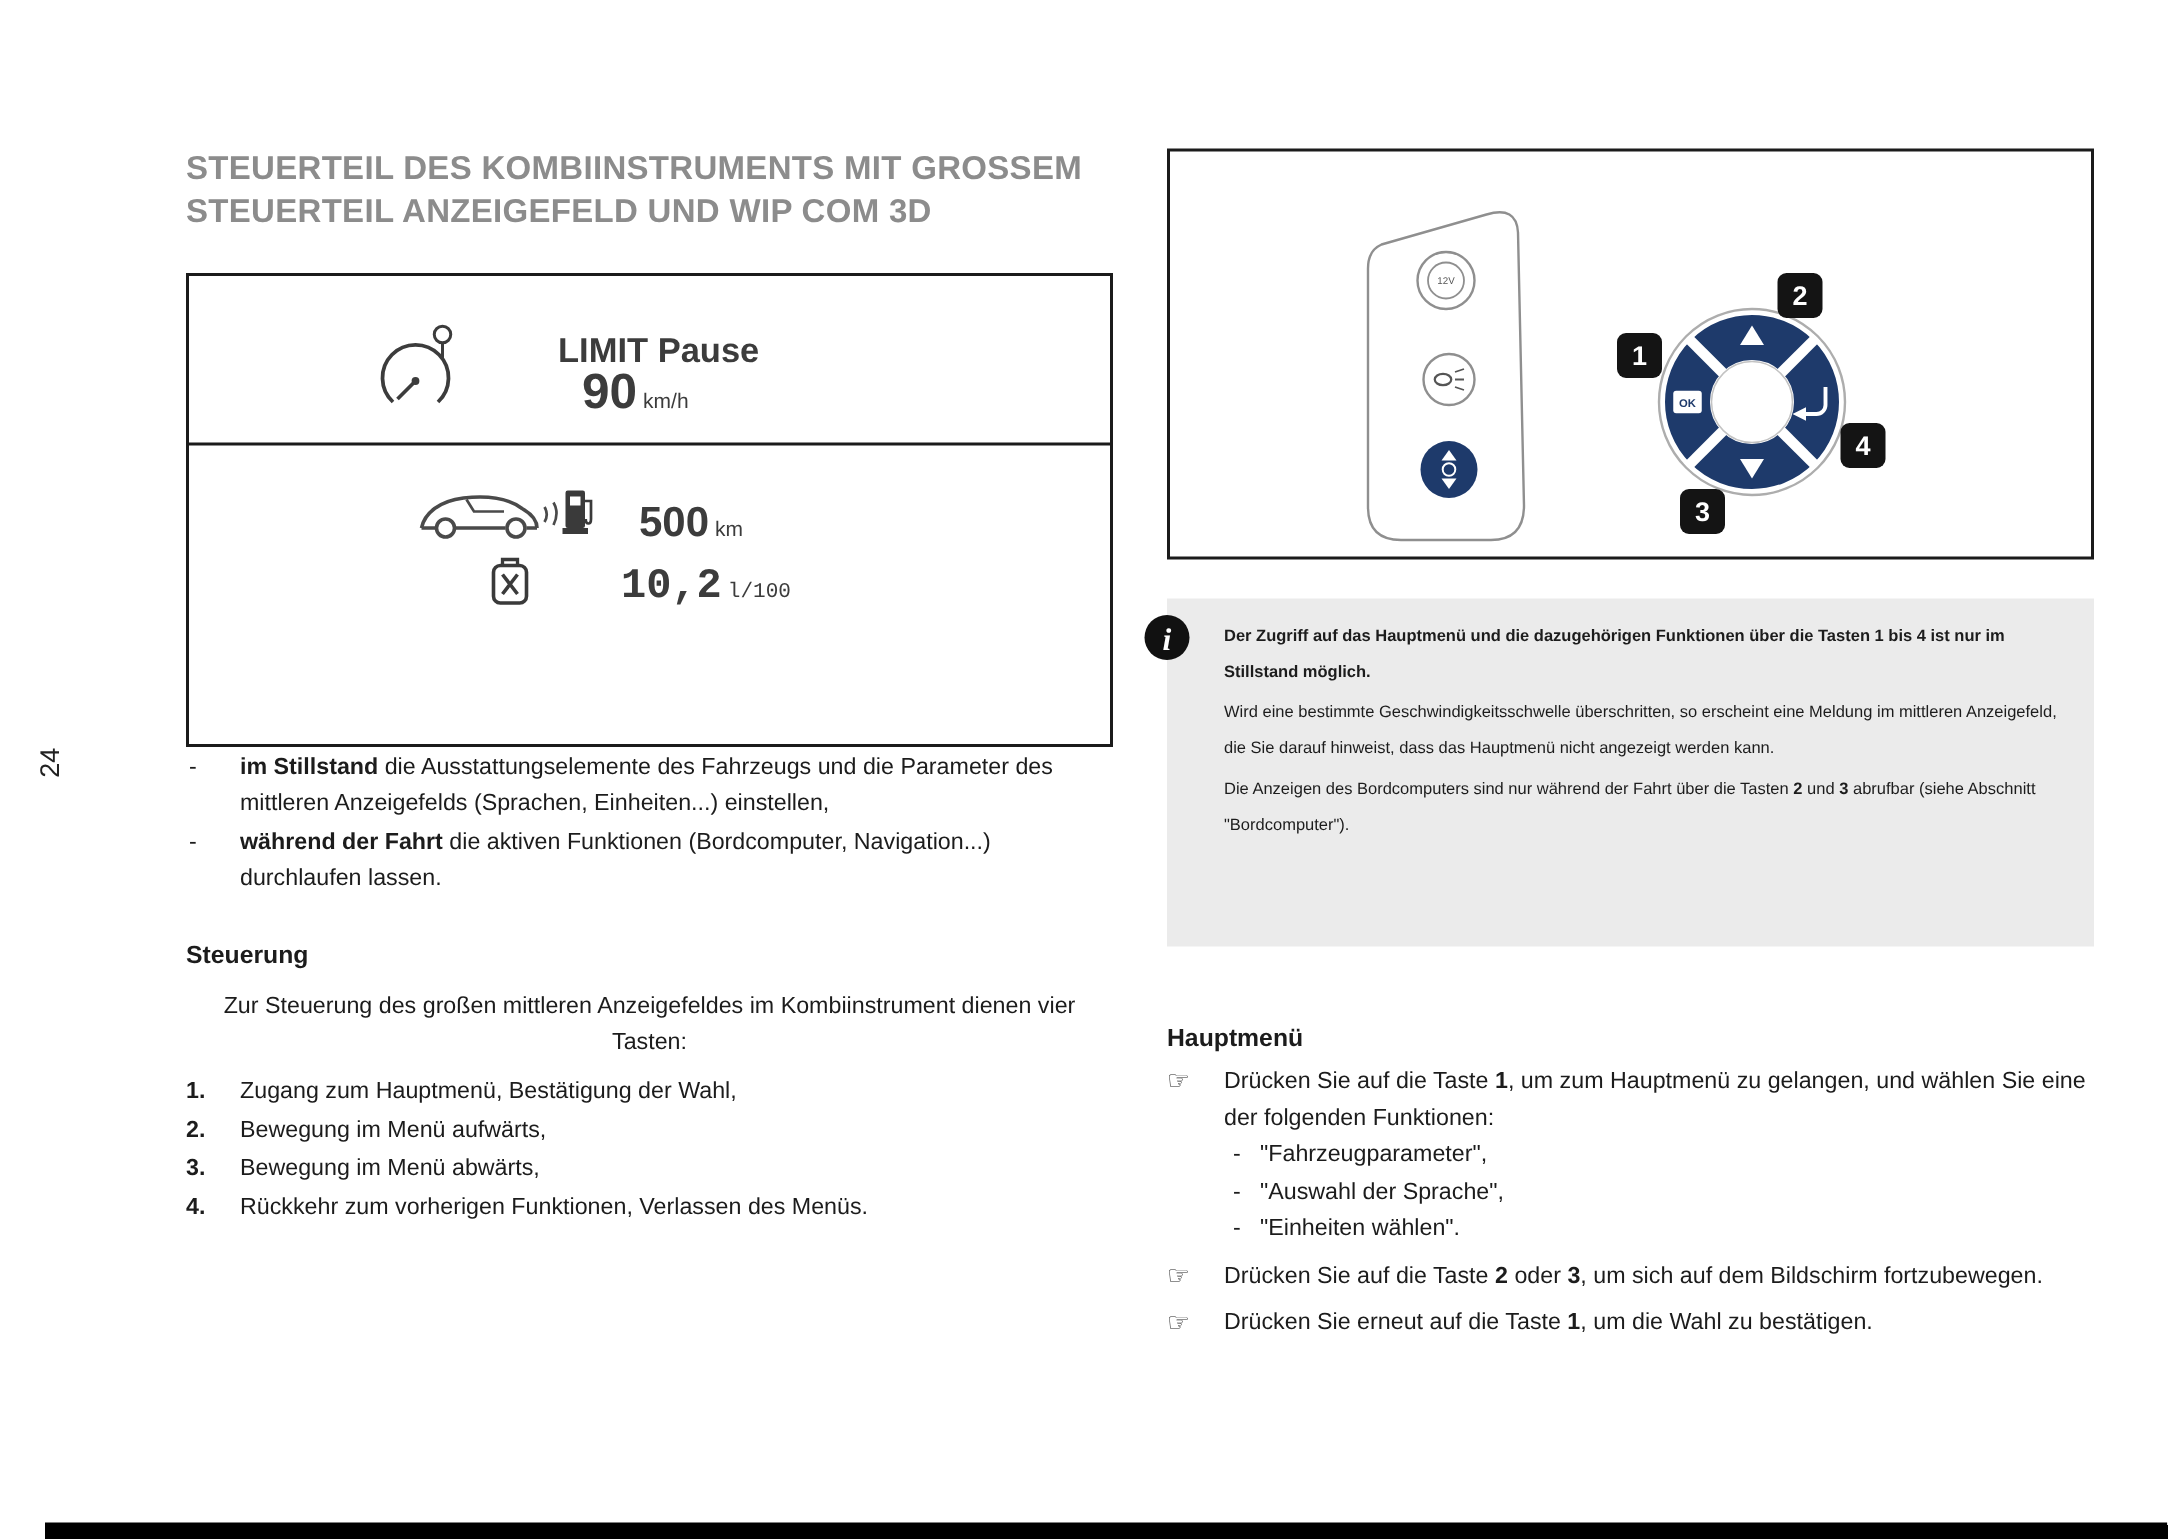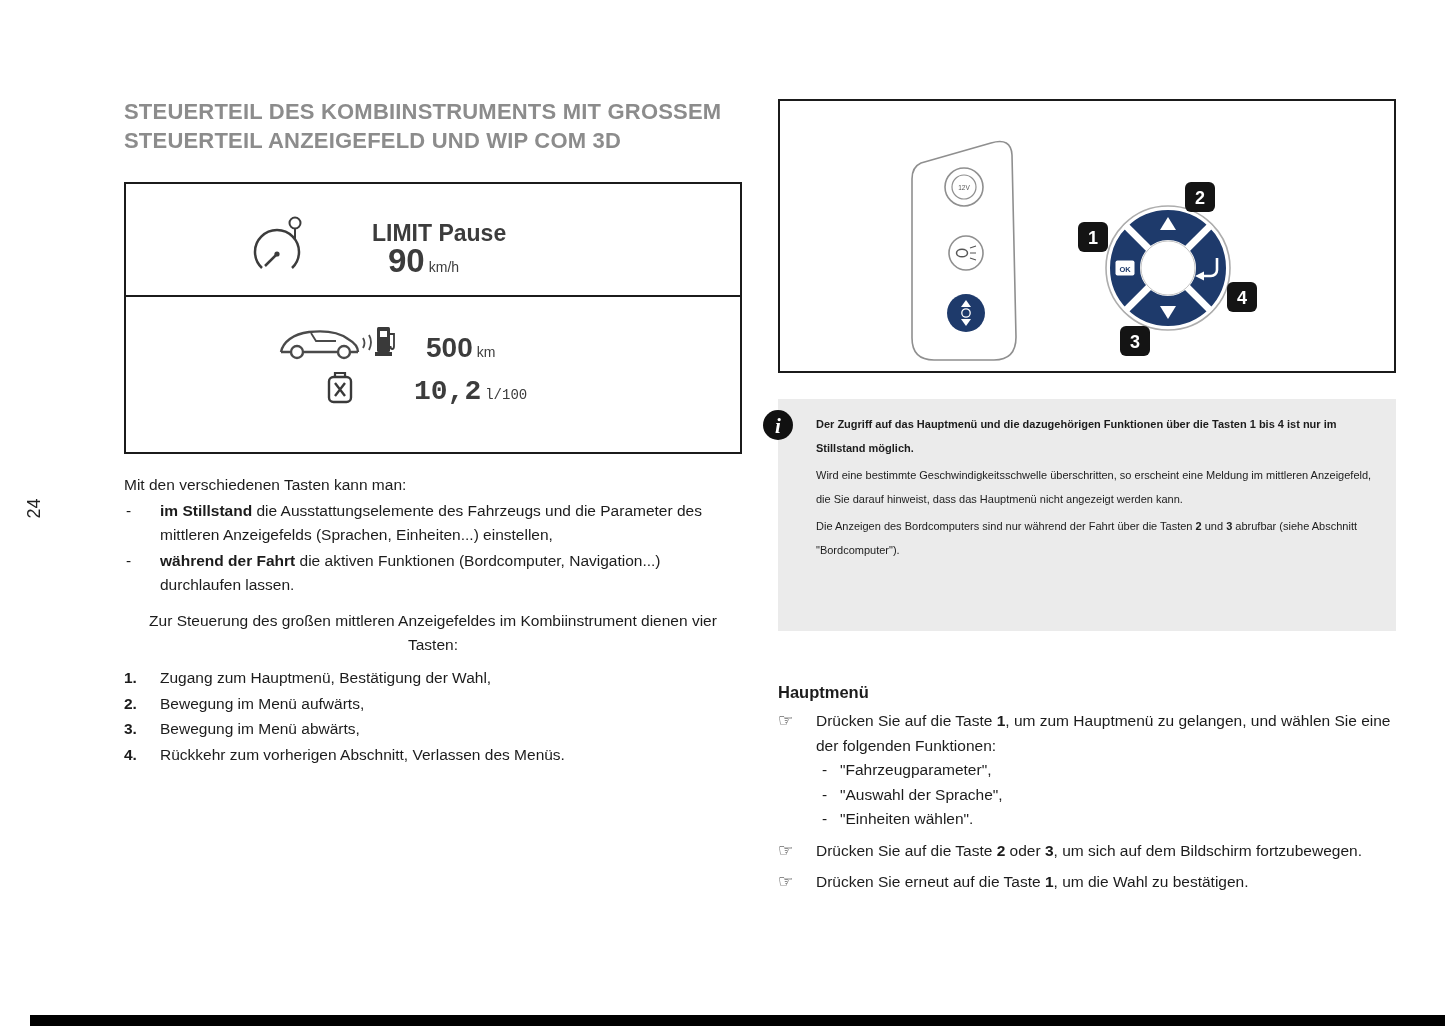--- a/index.html
+++ b/index.html
@@ -11,21 +11,21 @@
   .page-number {
     position:absolute; left:24px; top:498px; font-size:18px; color:#222;
     transform:rotate(-90deg); transform-origin:center;
   }
   .col-left  { position:absolute; left:124px; top:98px;  width:618px; }
   .col-right { position:absolute; left:778px; top:99px;  width:618px; }
 
   .title { font-size:22px; font-weight:bold; color:#8c8c8c; line-height:1.3; letter-spacing:0.2px; }
 
   
-  .display-box { position:relative; margin-top:27px; height:272px; border:2px solid #1b1b1b; background:#fff; }
+  .display-box { position:relative; margin-top:27px; height:316px; border:2px solid #1b1b1b; background:#fff; }
   .display-divider { position:absolute; left:0; right:0; top:111px; height:2px; background:#1b1b1b; }
   .fig-abs { position:absolute; }
   .limit-label { position:absolute; left:246px; top:36px; font-size:23px; font-weight:bold; color:#3c3c3c; }
   .val-row { position:absolute; white-space:nowrap; color:#3c3c3c; }
   .num-xl { font-size:33px; font-weight:bold; }
   .num-lg { font-size:28px; font-weight:bold; }
   .unit { font-size:14px; font-weight:normal; color:#3c3c3c; margin-left:4px; }
 
   .body-text { font-size:15.5px; line-height:24px; color:#1c1c1c; }
   .intro { margin-top:19px; }
@@ -108,45 +108,45 @@
         <rect x="3" y="7" width="22" height="25" rx="4.5" fill="none" stroke="#3a3a3a" stroke-width="2.4"></rect>
         <path d="M9 7 L9 3 L19 3 L19 7" fill="none" stroke="#3a3a3a" stroke-width="2.2"></path>
         <path d="M9 13 L19 26 M19 13 L9 26" stroke="#3a3a3a" stroke-width="2.4"></path>
       </svg>
 
       <div class="val-row" style="left:288px; top:192px;font-family:Liberation Mono, monospace;">
         <span class="num-lg">10,2</span><span class="unit">l/100</span>
       </div>
     </div>
 
-    <p class="body-text intro">Mit den verschiedenen Tasten kann man:</p>
 
     <div class="dash-item">
       <span class="dash-marker">-</span>
       <span><b>im Stillstand</b><span> die Ausstattungselemente des Fahrzeugs und die Parameter des mittleren Anzeigefelds (Sprachen, Einheiten...) einstellen,</span></span>
     </div>
     <div class="dash-item">
       <span class="dash-marker">-</span>
       <span><b>während der Fahrt</b><span> die aktiven Funktionen (Bordcomputer, Navigation...) durchlaufen lassen.</span></span>
     </div>
 
+    <h2 class="subheading">Steuerung</h2>
     <p class="body-text after-heading">Zur Steuerung des großen mittleren Anzeigefeldes im Kombiinstrument dienen vier Tasten:</p>
 
     <div class="num-list">
       <div class="num-item">
         <span class="num-marker">1.</span><span>Zugang zum Hauptmenü, Bestätigung der Wahl,</span>
       </div>
       <div class="num-item">
         <span class="num-marker">2.</span><span>Bewegung im Menü aufwärts,</span>
       </div>
       <div class="num-item">
         <span class="num-marker">3.</span><span>Bewegung im Menü abwärts,</span>
       </div>
       <div class="num-item">
-        <span class="num-marker">4.</span><span>Rückkehr zum vorherigen Abschnitt, Verlassen des Menüs.</span>
+        <span class="num-marker">4.</span><span>Rückkehr zum vorherigen Funktionen, Verlassen des Menüs.</span>
       </div>
     </div>
   </div>
 
   <div class="col-right">
 
     <div class="control-box">
       <svg width="614" height="270" viewBox="0 0 614 270">
 
         <path d="M141 62 L211 42 Q231 36 232 54 L236 236 Q236 259 214 259 L154 259 Q132 259 132 237 L132 78 Q132 66 141 62 Z" fill="#ffffff" stroke="#8f8f8f" stroke-width="1.6"></path>

